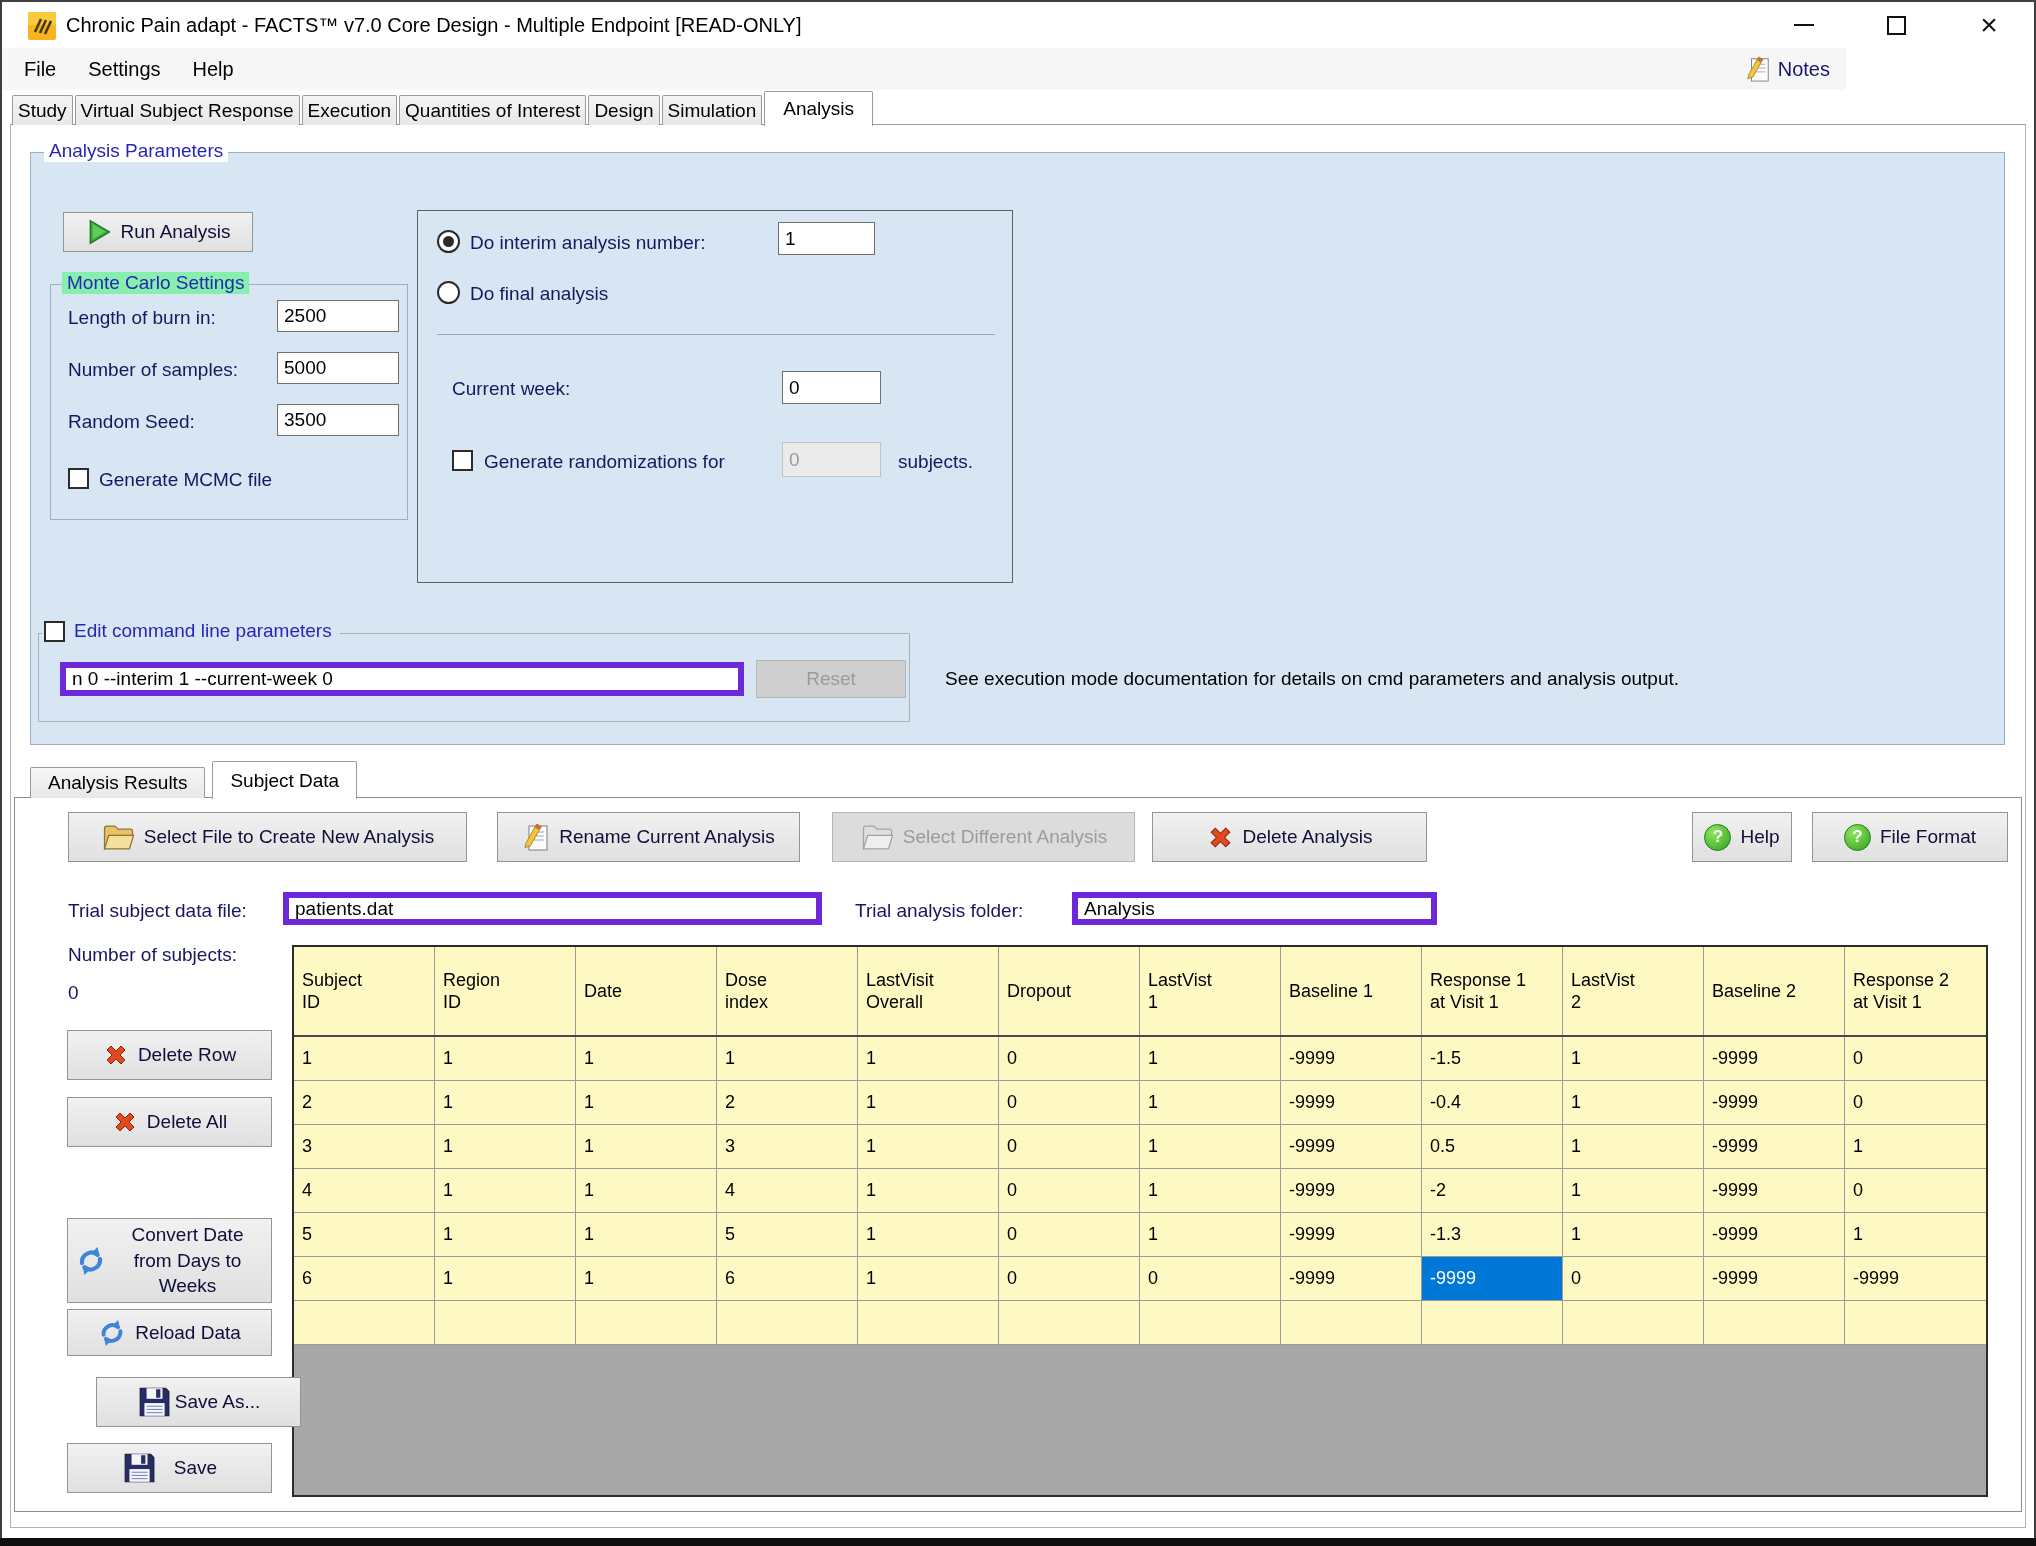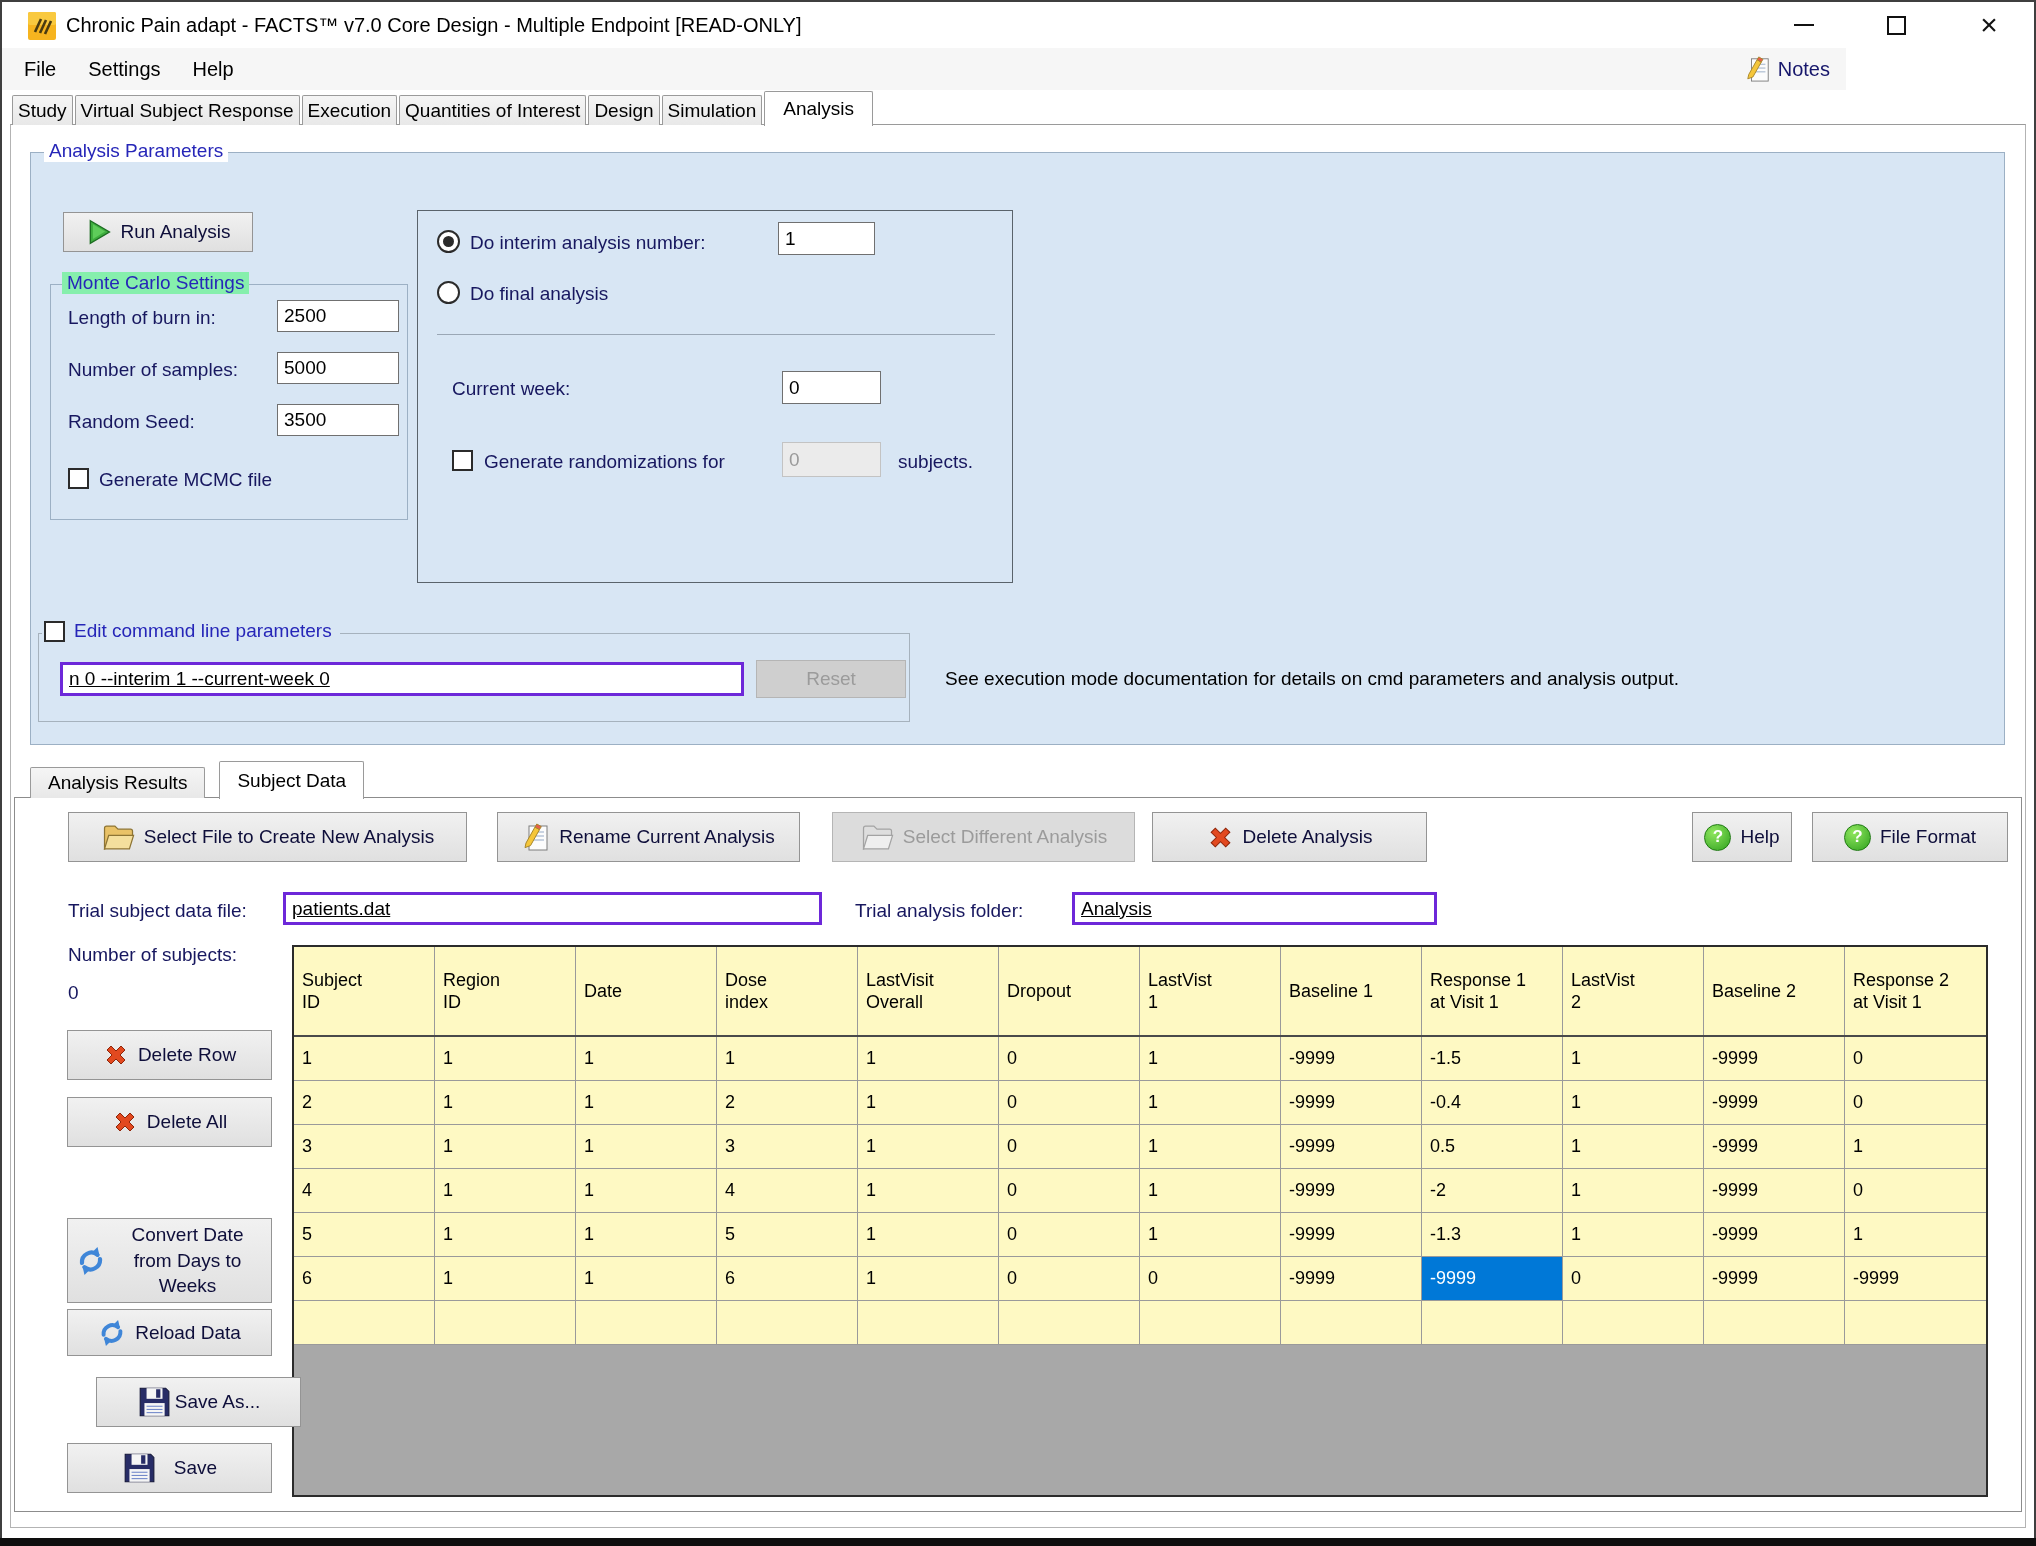--- a/index.html
+++ b/index.html
@@ -26,33 +26,33 @@
 
   
   .bluepanel{position:absolute;left:30px;top:152px;width:1975px;height:593px;background:#d8e6f4;border:1px solid #9cb0c4;}
   .grouplabel{position:absolute;font-size:19px;color:#2626b8;padding:0 5px;z-index:3;}
   .mcgroup{position:absolute;left:50px;top:284px;width:358px;height:236px;border:1px solid #9cb0c4;}
   .interim{position:absolute;left:417px;top:210px;width:596px;height:373px;border:1px solid #5a636b;}
   .cmdgroup{position:absolute;left:38px;top:633px;width:872px;height:89px;border:1px solid #a6b2bd;}
 
   .lbl{position:absolute;font-size:19px;color:#17175f;white-space:nowrap;}
   .txt{position:absolute;font-size:19px;color:#000;border:1px solid #707070;background:#fff;padding:0 6px;font-family:"Liberation Sans",sans-serif;}
-  .txt.heavy{border:3px solid #6d28d9;text-decoration:underline;}
+  .txt.heavy{border:6px solid #6d28d9;}
   .txt:disabled,.txt.off{background:#ebebeb;color:#9a9a9a;border:1px solid #c3c3c3;}
 
   .checkbox{position:absolute;width:21px;height:21px;background:#fff;border:2px solid #2b2b2b;}
   .radio{position:absolute;width:23px;height:23px;background:#fff;border:2px solid #2b2b2b;border-radius:50%;}
   .radio.checked::after{content:'';position:absolute;left:4px;top:4px;width:11px;height:11px;border-radius:50%;background:#2b2b2b;}
 
   .btn{position:absolute;background:linear-gradient(#f1f1f1,#e0e0e0);border:1px solid #949494;display:flex;align-items:center;justify-content:center;gap:9px;font-size:19px;color:#0e0e3a;cursor:default;}
   .btn.disabled{background:#dcdcdc;color:#9b9b9b;border-color:#b5b5b5;}
   .helpq{width:27px;height:27px;border-radius:50%;background:radial-gradient(circle at 35% 30%,#90e75f,#2fa01e);border:1px solid #1f7a12;color:#fff;font-weight:bold;font-size:17px;display:flex;align-items:center;justify-content:center;flex:none;}
 
   
-  .subtabs{position:absolute;left:30px;top:760px;height:38px;display:flex;align-items:flex-end;gap:14px;z-index:6;}
+  .subtabs{position:absolute;left:30px;top:760px;height:38px;display:flex;align-items:flex-end;gap:7px;z-index:6;}
   .subtab{height:31px;padding:0 17px;background:linear-gradient(#f5f5f5,#e8e8e8);border:1px solid #9a9a9a;border-bottom:none;display:flex;align-items:center;font-size:19px;border-radius:2px 2px 0 0;}
   .subtab.active{height:38px;margin-bottom:-1px;background:#fff;z-index:7;position:relative;}
   .rescontainer{position:absolute;left:14px;top:797px;width:2008px;height:715px;background:#fff;border:1px solid #8c8c8c;}
 
   
   .tbl{position:absolute;left:292px;top:945px;width:1696px;height:552px;border:2px solid #2b2b2b;background:#fef9c3;z-index:4;}
   .thead{display:grid;grid-template-columns:repeat(12,1fr);height:90px;border-bottom:2px solid #4a4a4a;}
   .th{border-right:1px solid #9a9a9a;display:flex;align-items:center;padding:0 8px;font-size:18px;white-space:pre-line;line-height:1.25;color:#000;}
   .th:last-child{border-right:none;}
   .tr{display:grid;grid-template-columns:repeat(12,1fr);height:44px;}

